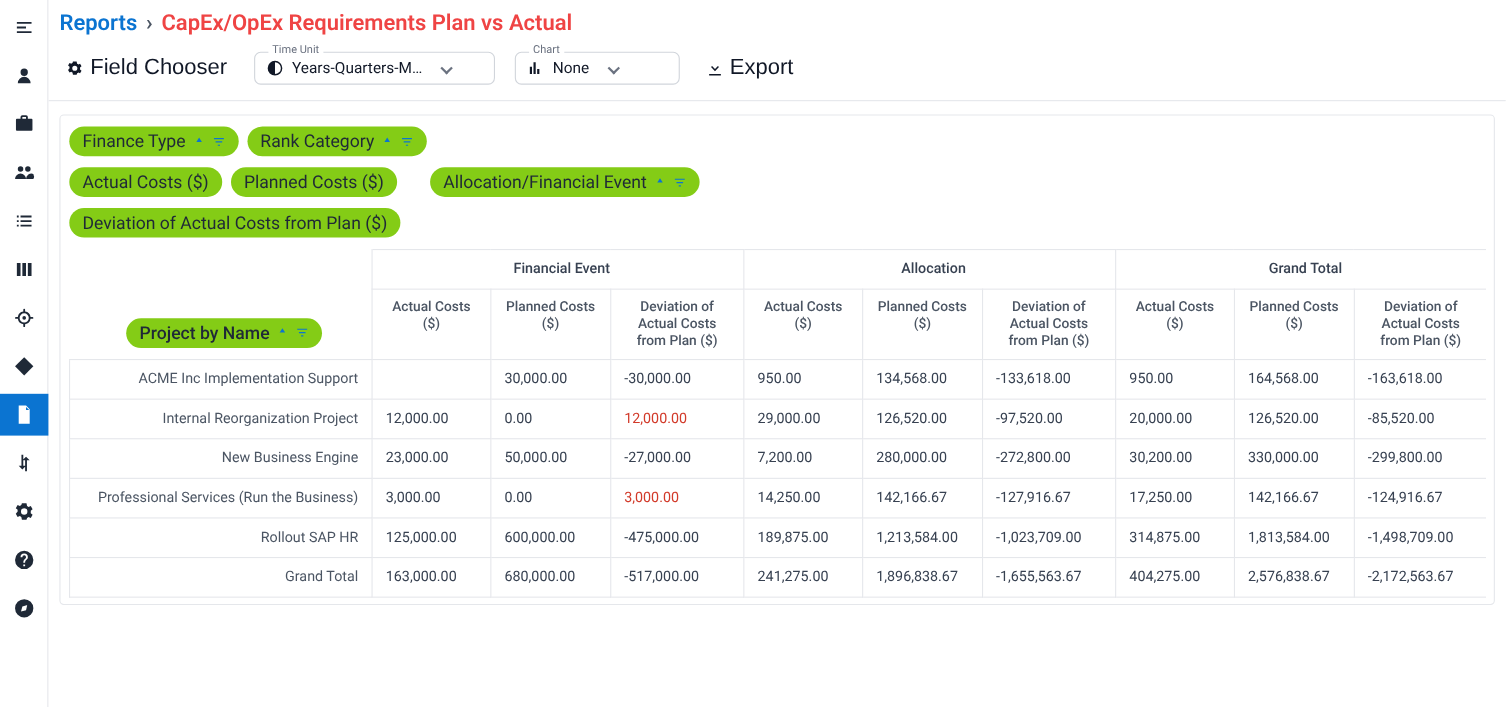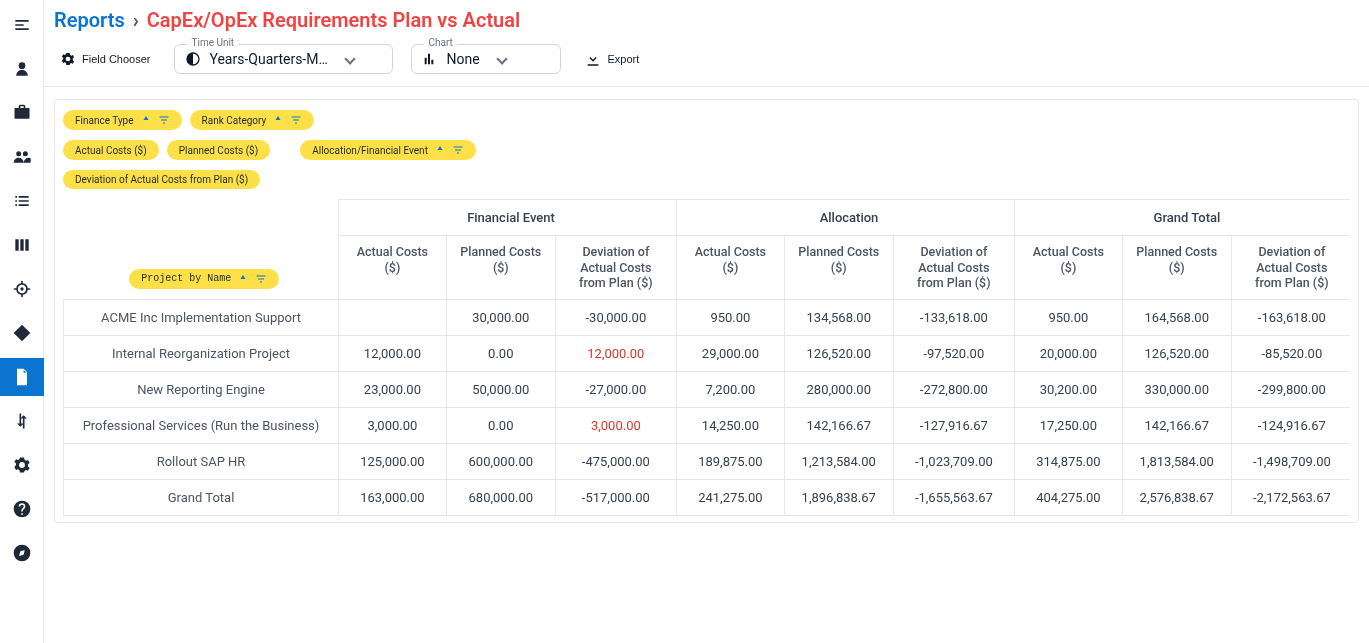--- a/index.html
+++ b/index.html
@@ -61,21 +61,21 @@
     font-size: 20px; font-weight: 600; color: #ef4444;
   }
   .toolbar {
     display: flex; align-items: center; gap: 18px;
     padding: 10px 10px 12px 10px;
     border-bottom: 1px solid #e5e7eb;
   }
   .tb-btn {
     display: inline-flex; align-items: center; gap: 6px;
     padding: 6px 6px;
-    font-size: 11px;
+    font-size: 20px;
     color: #111827;
     cursor: pointer;
     background: none; border: none;
   }
   .tb-btn .gear, .tb-btn .dl {
     width:16px;height:16px;fill:#111827;
   }
   .tb-select {
     display: inline-flex; align-items: center; gap: 8px;
     border: 1px solid #d1d5db;
@@ -102,24 +102,24 @@
   .filters-panel {
     border: 1px solid #e5e7eb;
     border-radius: 4px;
     margin: 12px 10px 4px 10px;
     padding: 10px 8px 6px 8px;
     overflow: auto;
   }
   .chip-row { display: flex; gap: 8px; flex-wrap: wrap; margin-bottom: 10px;}
   .chip {
     display: inline-flex; align-items: center; gap: 6px;
-    background: #fde047;
+    background: #84cc16;
     border-radius: 16px;
     padding: 4px 12px;
-    font-size: 10px;
+    font-size: 16px;
     color: #1f2937;
     cursor: pointer;
   }
   .chip .sort-ico, .chip .filter-ico {
     width: 12px;height:12px;fill:#0b74d1;
   }
   
   .table-wrap { overflow: auto; }
   table.pivot {
     border-collapse: collapse;
@@ -140,39 +140,39 @@
     font-weight: 500;
     color: #374151;
     padding-left: 19px;
   }
   table.pivot thead th.subhead {
     font-size: 12.5px; line-height: 1.25;
     vertical-align: top;
     padding-top: 8px; padding-bottom: 8px;
   }
   table.pivot td.rowhead {
-    text-align: center; color: #4b5563;
+    text-align: right; color: #4b5563;
     min-width: 275px; max-width: 275px;
   }
   table.pivot td.num {
-    text-align: center; color: #374151;
+    text-align: left; color: #374151;
     min-width: 107px;
   }
   table.pivot td.num.neg { color: #d23a2a; }
   table.pivot tbody tr.totalrow td {
     font-weight: 400;
   }
   .rowhead-chip-cell {
     text-align: left;
     border-left: none !important;
     border-top: none !important;
     vertical-align: bottom;
     padding-bottom: 10px;
   }
-  .rowhead-chip-cell .chip { margin-top: 34px; font-family: Liberation Mono, monospace; }
+  .rowhead-chip-cell .chip { margin-top: 34px; }
 </style>
 </head>
 <body>
 
 <div class="side-rail">
   <div class="rail-item">
     <svg viewBox="0 0 24 24">
         <path d="M4 6h16v2H4zM4 11h10v2H4zM4 16h16v2H4z"></path>
       </svg>
   </div>
@@ -372,21 +372,21 @@
               <td class="num">0.00</td>
               <td class="num neg">12,000.00</td>
               <td class="num">29,000.00</td>
               <td class="num">126,520.00</td>
               <td class="num">-97,520.00</td>
               <td class="num">20,000.00</td>
               <td class="num">126,520.00</td>
               <td class="num">-85,520.00</td>
             </tr>
             <tr>
-              <td class="rowhead">New Reporting Engine</td>
+              <td class="rowhead">New Business Engine</td>
               <td class="num">23,000.00</td>
               <td class="num">50,000.00</td>
               <td class="num">-27,000.00</td>
               <td class="num">7,200.00</td>
               <td class="num">280,000.00</td>
               <td class="num">-272,800.00</td>
               <td class="num">30,200.00</td>
               <td class="num">330,000.00</td>
               <td class="num">-299,800.00</td>
             </tr>

